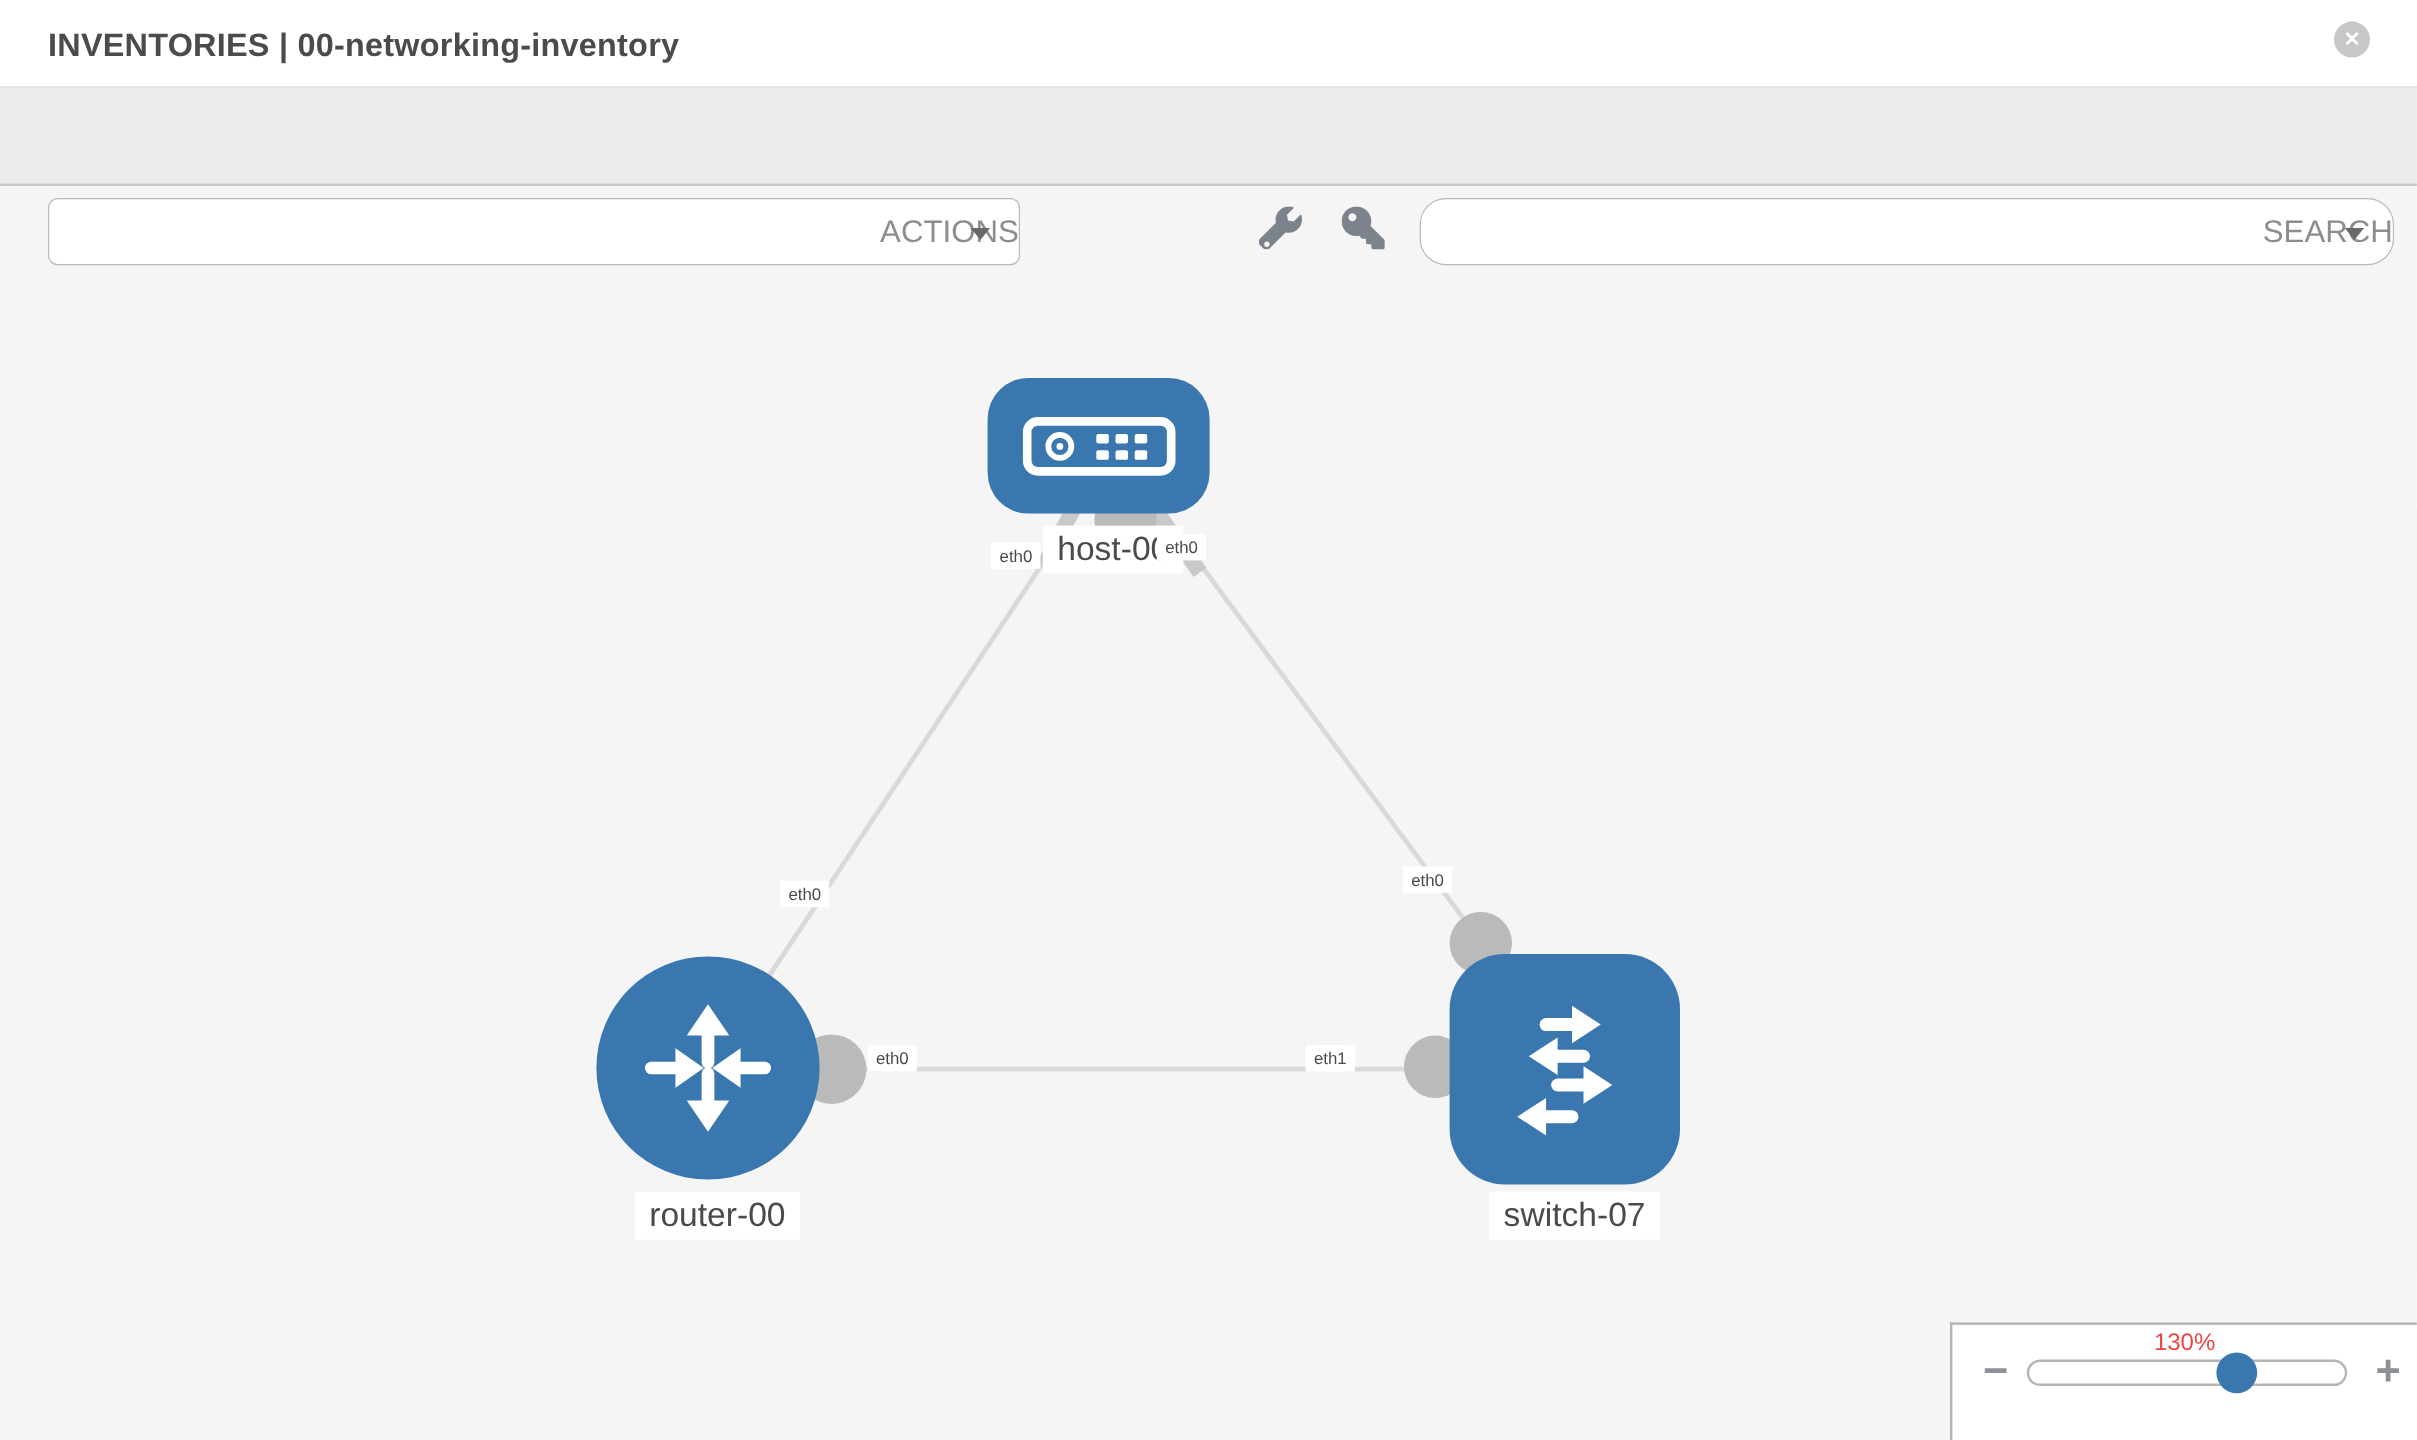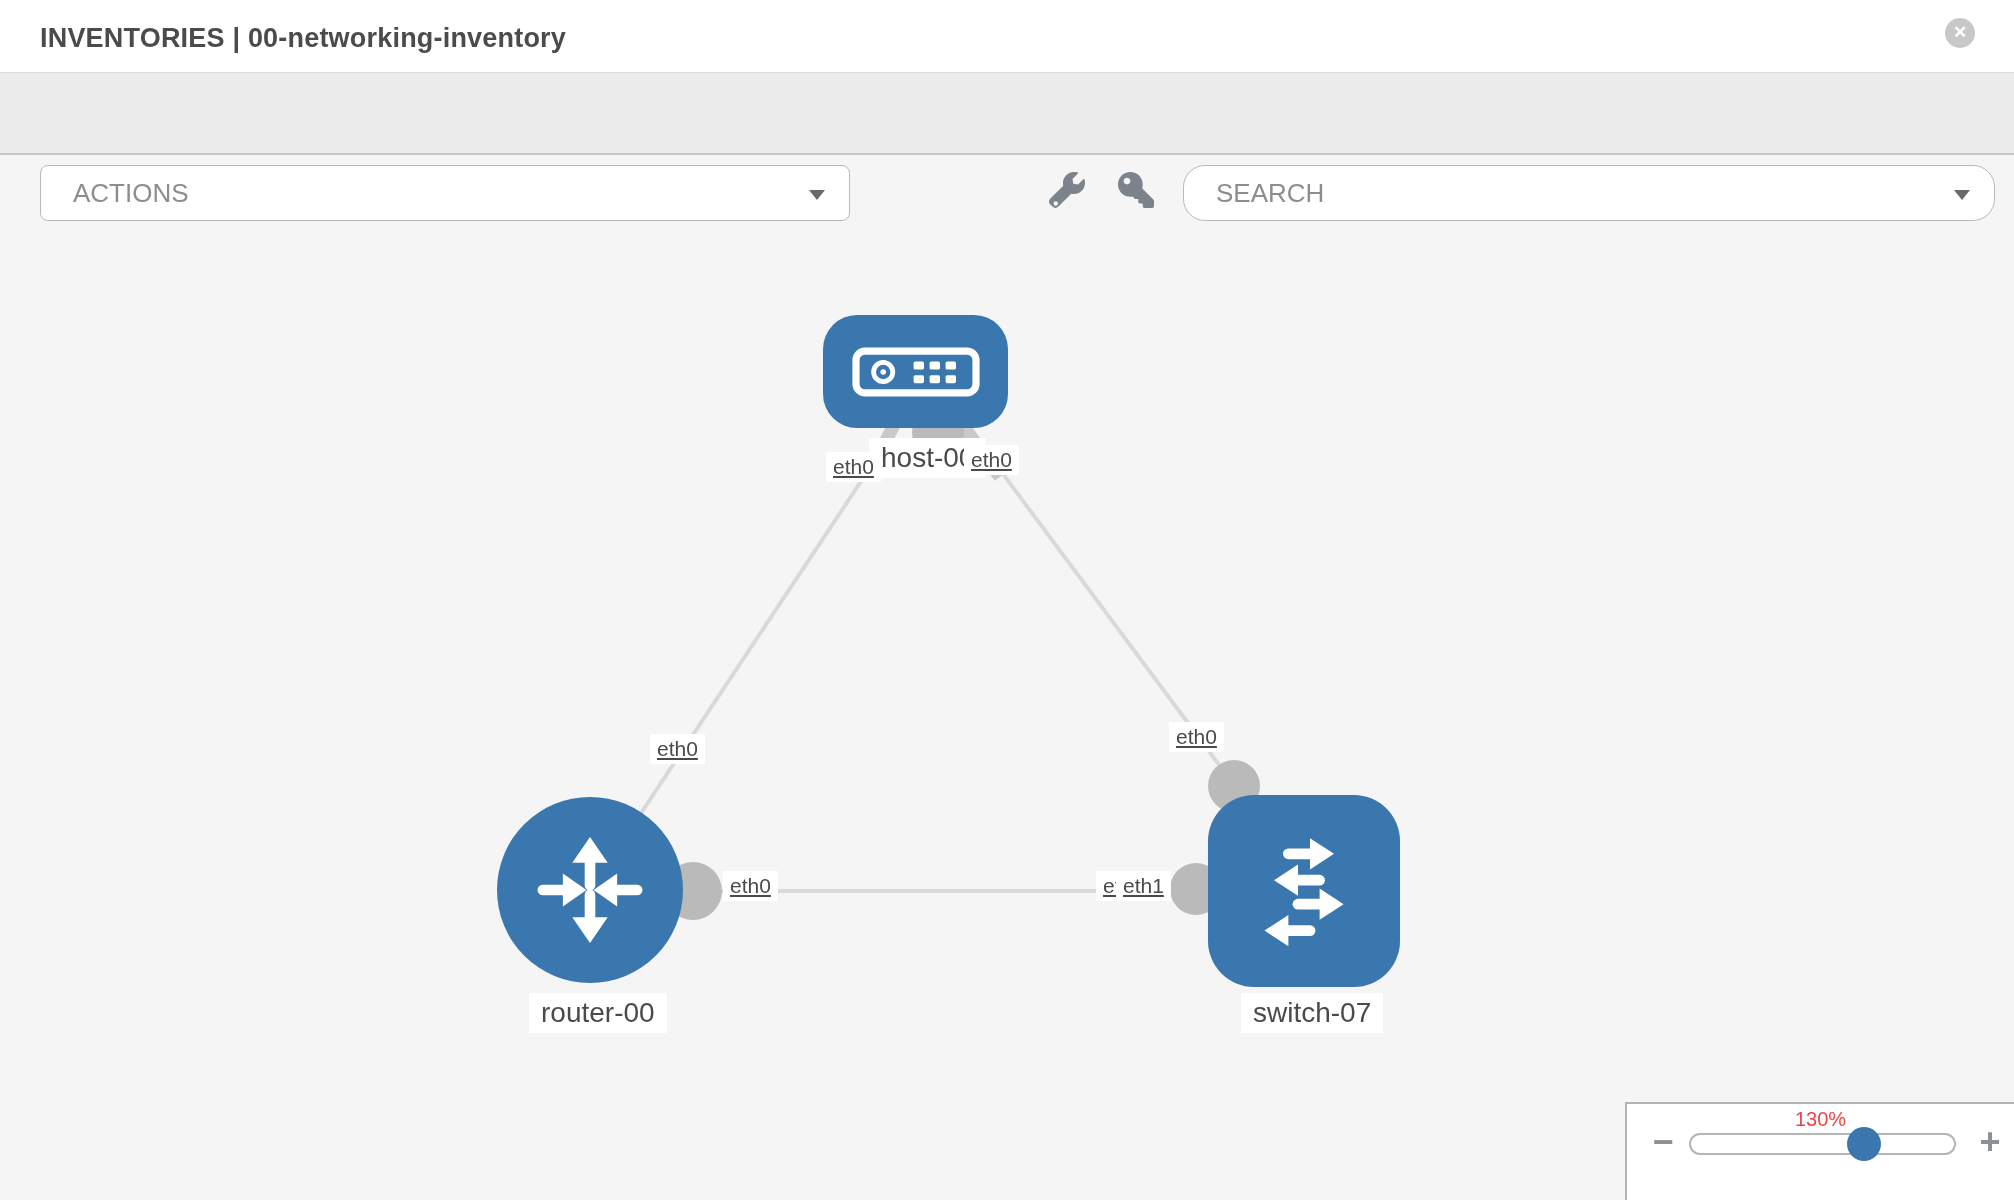--- a/index.html
+++ b/index.html
@@ -12,21 +12,21 @@
   .page-title { left:40px; top:0; height:72px; line-height:76px; font-size:27px;
                 font-weight:bold; color:#4b4b4b; letter-spacing:.2px; }
   .close-btn { left:1941px; top:14px; width:38px; height:38px; border:none; background:transparent; cursor:pointer; }
   .close-circle { left:4px; top:4px; width:30px; height:30px; border-radius:50%; background:#c8c8c8;
                   color:#fff; font-size:17px; font-weight:bold; text-align:center; line-height:30px; }
 
   
   .toolbar { left:0; top:72px; width:2014px; height:83px; background:#ececec;
              border-top:1px solid #dcdcdc; border-bottom:2px solid #c7c7c7; z-index:20; }
   .select { top:92px; height:56px; background:#fff; border:1px solid #b9b9b9; border-radius:8px;
-            font-size:26px; color:#8d8d8d; line-height:54px; padding-left:32px; cursor:pointer; }
+            font-size:26px; color:#8d8d8d; line-height:54px; padding-left:20px; cursor:pointer;text-align:right; }
   .select-actions { left:40px;  width:810px; }
   .select-search  { left:1183px; width:812px;border-radius:22px; }
   .caret { position:absolute; right:24px; top:24px; width:0; height:0;
            border-left:8px solid transparent; border-right:8px solid transparent;
            border-top:10px solid #696969; }
   .toolbtn { top:94px; width:48px; height:48px; border:none; background:transparent; cursor:pointer; }
   .toolbtn svg { width:36px; height:36px; fill:#7d838c; }
   .btn-wrench { left:1043px; }
   .btn-key { left:1112px; }
   .btn-key svg { transform:scaleX(-1); }
@@ -35,31 +35,31 @@
   .canvas { left:0; top:155px; width:2014px; height:1045px; background:#f5f5f5; z-index:1; }
   svg.links { left:0; top:0; width:2014px; height:1200px; z-index:2; pointer-events:none; }
 
   .node { z-index:4; background:#3b77af; display:flex; align-items:center; justify-content:center; cursor:pointer; }
   .node-host   { left:823px; top:315px; width:185px; height:113px; border-radius:34px; }
   .node-router { left:497px; top:797px; width:186px; height:186px; border-radius:50%; }
   .node-switch { left:1208px; top:795px; width:192px; height:192px; border-radius:46px; }
 
   .chip { z-index:5; background:#ffffff; color:#4a4a4a; white-space:nowrap; }
   .node-chip { font-size:28px; padding:4px 12px; }
-  .if-chip { font-size:21px; padding:3px 7px;text-decoration:underline; }
+  .if-chip { font-size:14px; padding:3px 7px; }
   .chip-host   { left:869px; top:438px; }
   .chip-router { left:529px; top:993px; }
   .chip-switch { left:1241px; top:993px; }
   .chip-e0-host-l { left:826px;  top:452px; }
   .chip-e0-router-end { left:650px; top:734px; }
   .chip-e0-host-r { left:964px;  top:445px; }
   .chip-e0-switch-top { left:1169px; top:722px; }
   .chip-e0-rs { left:723px; top:871px; }
   .chip-et-clip { left:1096px; top:871px; z-index:5; }
-  .chip-eth1 { left:1116px; top:871px; z-index:6; }
+  .chip-eth1 { left:1088px; top:871px; z-index:6; }
 
   
   .zoom-panel { left:1625px; top:1102px; width:389px; height:98px; background:#fff;
                 border:2px solid #b3b3b3; border-right:none; border-bottom:none; z-index:10; }
   .zoom-value { left:0; top:4px; width:100%; text-align:center; font-size:20px; color:#ef4444; }
   .zoom-minus, .zoom-plus { top:16px; width:44px; height:44px; line-height:44px; text-align:center;
       font-size:36px; font-weight:bold; color:#8b9197; background:transparent; border:none; cursor:pointer; }
   .zoom-minus { left:14px; }
   .zoom-plus  { left:341px; }
   .zoom-track { left:62px; top:29px; width:267px; height:22px; background:#fff;

